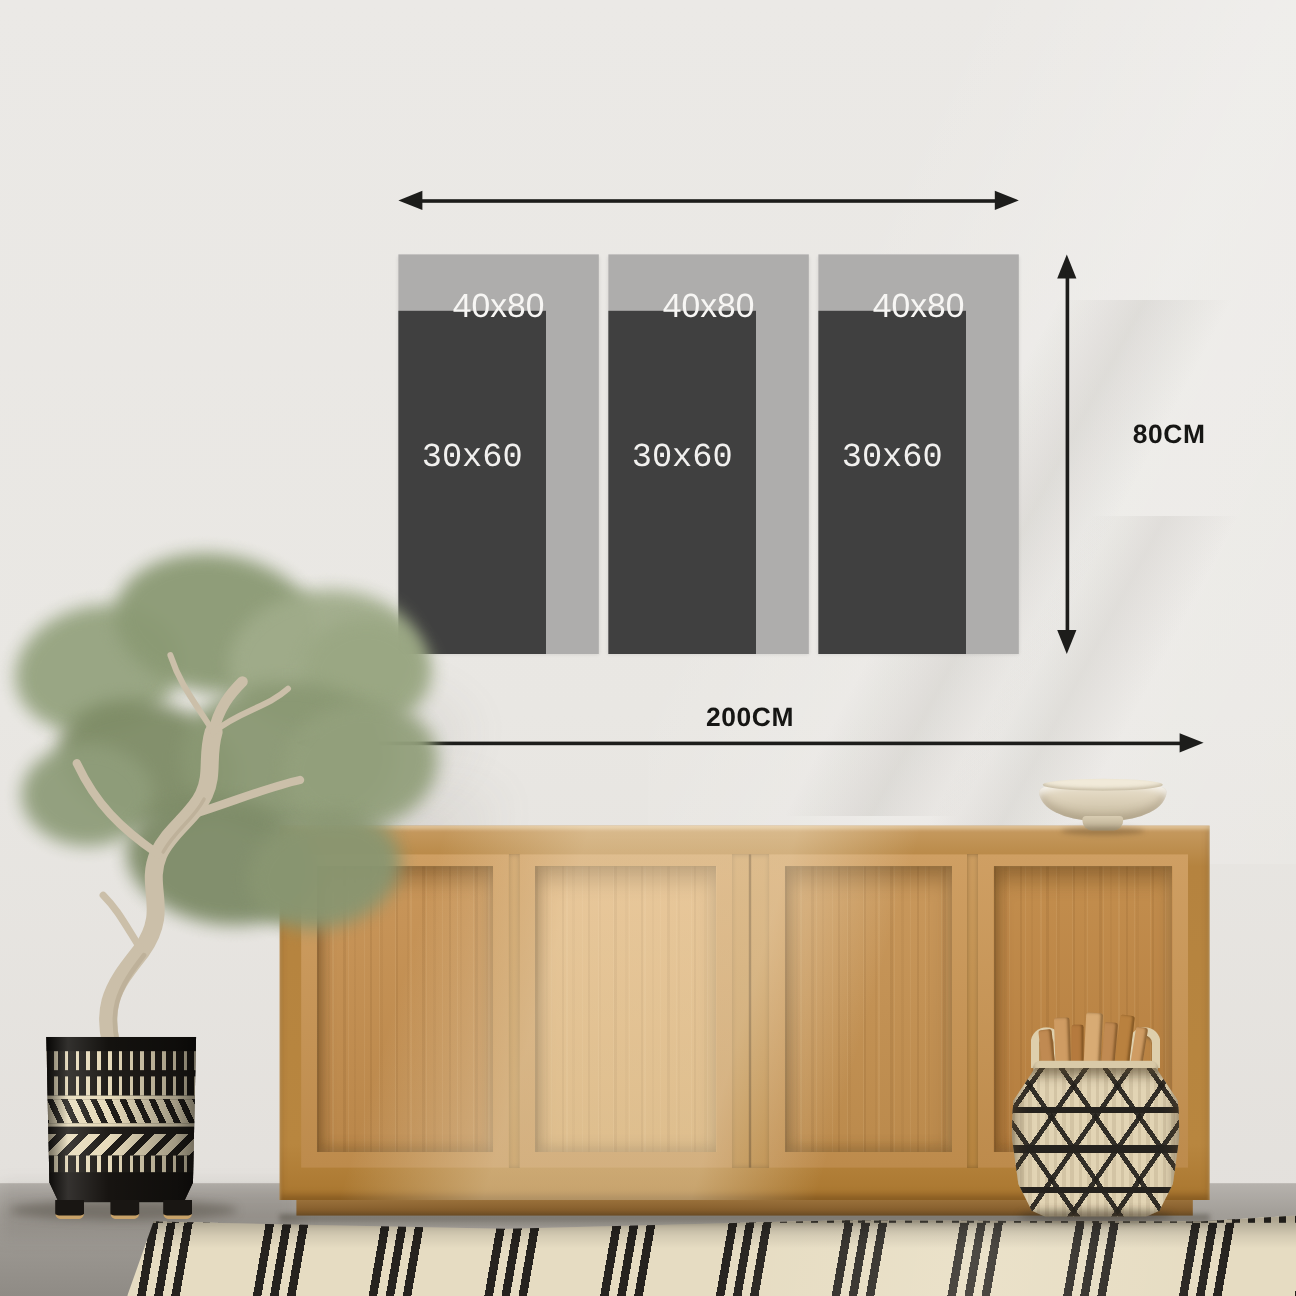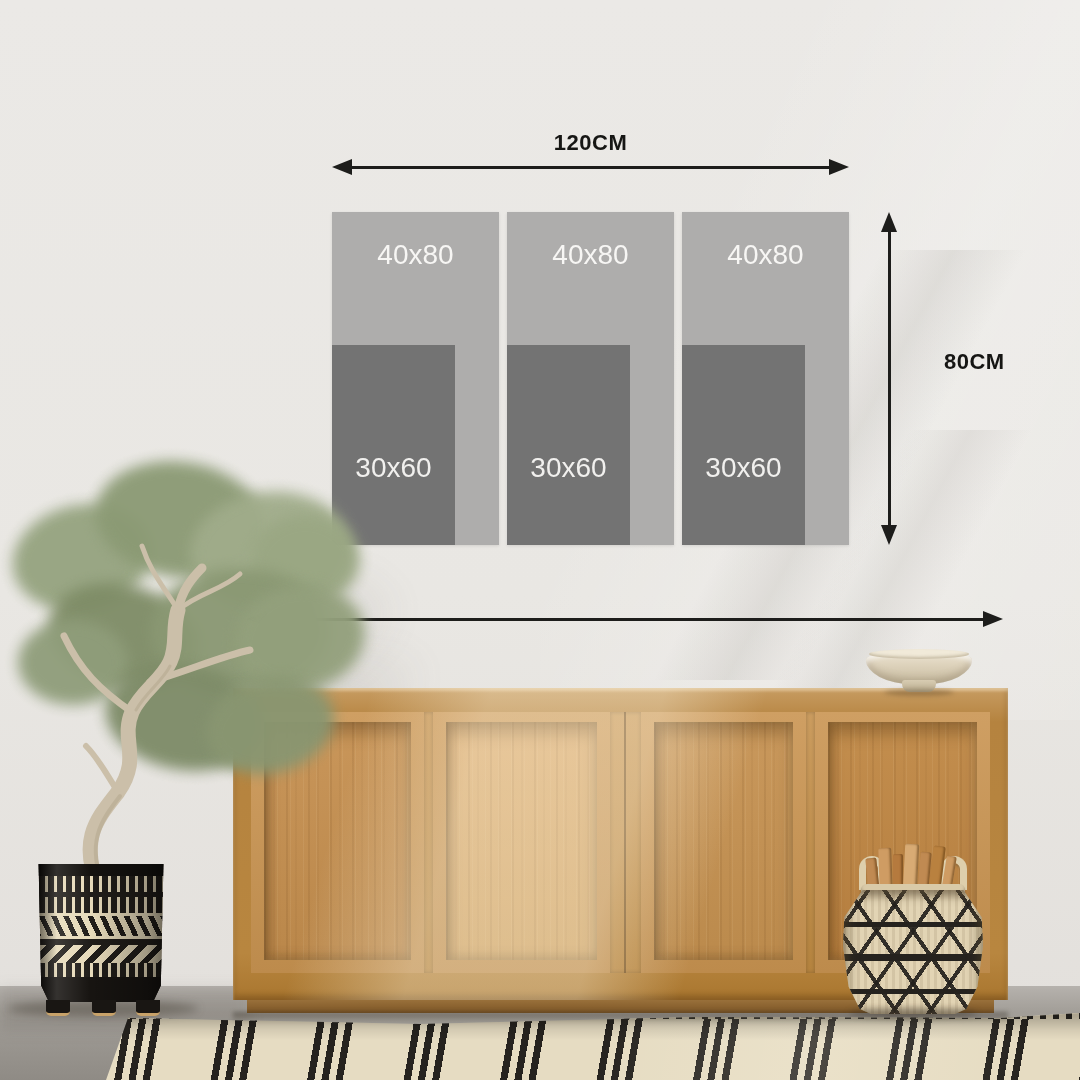--- a/index.html
+++ b/index.html
@@ -32,21 +32,21 @@
       #e6dcc2 51px 58px,#26231f 58px 65px,#e6dcc2 65px 95px);}
   .rug::before{content:"";position:absolute;left:110px;right:0;top:5px;height:6px;
     background:repeating-linear-gradient(90deg,#e8dcc0 0 7px,#2a2722 7px 13px);}
   .rug::after{content:"";position:absolute;inset:0;
     background:linear-gradient(180deg,rgba(0,0,0,.25) 0 8px,rgba(0,0,0,.08) 22px,rgba(0,0,0,0) 45%),
                linear-gradient(100deg,rgba(255,255,255,0) 55%,rgba(255,250,235,.18) 75%,rgba(255,255,255,0) 95%);}
   
   .size-panel{position:absolute;top:212px;width:167px;height:333px;background:#aeadac;z-index:2;
     box-shadow:0 1px 3px rgba(0,0,0,.10);}
   .size-panel.p1{left:332px}.size-panel.p2{left:507px}.size-panel.p3{left:682px}
-  .inner-panel{position:absolute;left:0;bottom:0;width:123px;height:200px;background:#737373;}
+  .inner-panel{position:absolute;left:0;bottom:0;width:123px;height:286px;background:#404040;font-family:Liberation Mono, monospace;}
   .lbl-outer{position:absolute;top:26px;left:0;width:100%;height:34px;line-height:34px;
     text-align:center;color:#f7f6f4;font-size:28px;}
   .lbl-inner{position:absolute;top:106px;left:0;width:100%;height:34px;line-height:34px;
     text-align:center;color:#f1f0ee;font-size:28px;}
   
   .dim{position:absolute;z-index:2;}
   .dim .line-h{position:absolute;left:14px;right:14px;top:6.5px;height:3px;background:#1d1d1b;}
   .dim .line-v{position:absolute;top:14px;bottom:14px;left:6.5px;width:3px;background:#1d1d1b;}
   .head{position:absolute;width:0;height:0;border-style:solid;}
   .head-left{left:0;top:0;border-width:8px 20px 8px 0;border-color:transparent #1d1d1b transparent transparent;}
@@ -176,34 +176,34 @@
       <div class="lbl-inner">30x60</div>
     </div>
     <div class="lbl-outer">40x80</div>
   </div>
 
   <div class="dim" id="dim-top">
     <span class="head head-left"></span>
     <span class="line-h"></span>
     <span class="head head-right"></span>
   </div>
-  <div class="dim-label" id="lbl-120">120CM</div>
 
   <div class="dim" id="dim-right">
     <span class="head head-up"></span>
     <span class="line-v"></span>
     <span class="head head-down"></span>
   </div>
   <div class="dim-label" id="lbl-80">80CM</div>
 
   <div class="dim" id="dim-bottom">
     <span class="head head-left"></span>
     <span class="line-h"></span>
     <span class="head head-right"></span>
   </div>
+  <div class="dim-label" id="lbl-200">200CM</div>
 
   <div class="sideboard">
     <div class="sb-interior">
       <div class="door door-a">
           <div class="dpanel"></div>
         </div>
       <div class="stile stile-1"></div>
       <div class="door door-b">
           <div class="dpanel"></div>
         </div>

